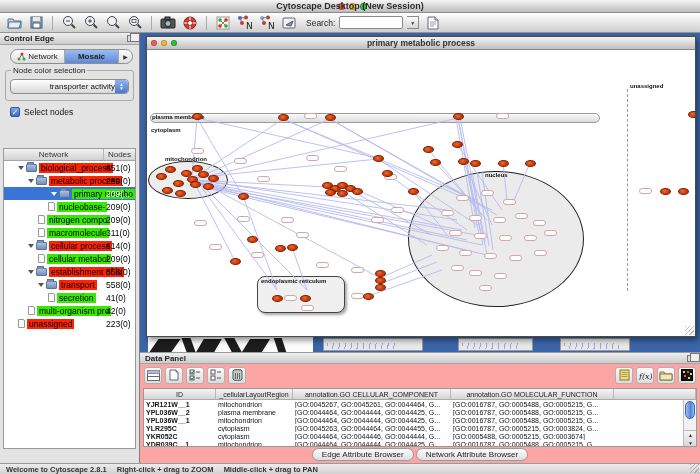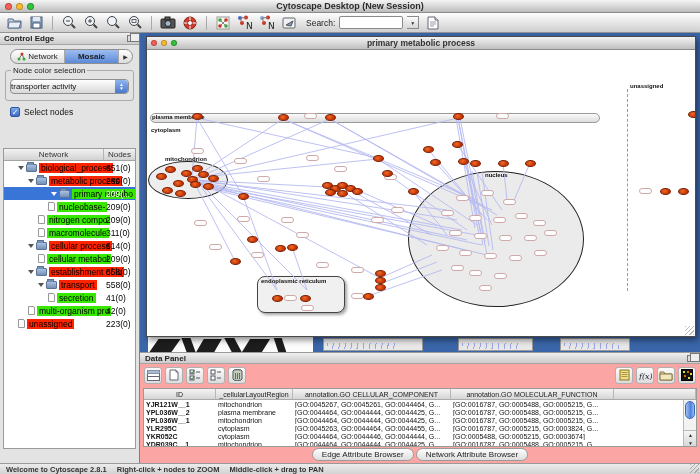--- a/index.html
+++ b/index.html
@@ -2,21 +2,21 @@
 <html><head>
 <meta charset="utf-8">
 <style>
   * { box-sizing: border-box; margin: 0; padding: 0; }
   html,body { width:700px; height:474px; overflow:hidden; }
   body { font-family:"Liberation Sans", sans-serif; position:relative; background:#3a65a8; font-size:9px; color:#111; }
 
   
   .titlebar { position:absolute; top:0; left:0; width:700px; height:13px;
     background:linear-gradient(#f5f5f5,#bcbcbc); border-bottom:1px solid #8a8a8a;
-    display:flex; align-items:center; }
+    display:flex; align-items:center;justify-content:center; }
   .lights { display:flex; gap:4px; margin-left:5px; }
   .light { width:7px; height:7px; border-radius:50%; border:1px solid rgba(0,0,0,.25); }
   .l-red{background:#f95f57}.l-yel{background:#fdbc2e}.l-grn{background:#32c53a}
   .tb-title { position:absolute; left:0; right:0; text-align:center; font-size:9px; font-weight:bold; color:#2a2a2a; }
 
   
   .toolbar { position:absolute; top:13px; left:0; width:700px; height:20px;
     background:linear-gradient(#fefefe,#cfcfcf); border-bottom:1px solid #949494;
     display:flex; align-items:center; padding:0 5px; gap:4px; }
   .tbtn { width:18px; height:17px; display:flex; align-items:center; justify-content:center; border-radius:3px; }
@@ -32,21 +32,21 @@
     display:flex; align-items:center; justify-content:space-between; padding:0 4px; font-size:8px; font-weight:bold; color:#222; }
   .float-ic { width:8px; height:7px; border:1px solid #777; background:#ddd; position:relative; }
   .float-ic::before { content:""; position:absolute; left:2px; top:-3px; width:8px; height:7px; border:1px solid #777; background:#eee; }
   .cp-tabs { display:flex; margin:4px 6px 0 10px; height:15px; border:1px solid #8f8f8f; border-radius:8px; overflow:hidden; background:linear-gradient(#ffffff,#dcdcdc); }
   .cp-tab { flex:1; display:flex; align-items:center; justify-content:center; gap:2px; font-size:8px; color:#222; border-right:1px solid #a8a8a8; }
   .cp-tab.active { background:linear-gradient(#9cbdf0,#5d8ad8); font-weight:bold; }
   .cp-tab-arrow { width:13px; display:flex; align-items:center; justify-content:center; font-size:6px; color:#333; }
   .groupbox { margin:6px 5px 0 5px; border:1px solid #aaa; border-radius:3px; position:relative; padding:8px 4px 6px 4px; }
   .groupbox-label { position:absolute; top:-5px; left:5px; background:#e3e3e3; padding:0 2px; font-size:8px; color:#222; }
   .combo { height:15px; border:1px solid #8f8f8f; border-radius:4px; background:linear-gradient(#ffffff,#d8d8d8); display:flex; align-items:center; }
-  .combo-text { flex:1; text-align:left; font-size:8px; color:#111; }
+  .combo-text { flex:1; text-align:right; font-size:8px; color:#111; }
   .combo-steppers { width:13px; align-self:stretch; background:linear-gradient(#8fb4ef,#4a77cc); border-radius:0 4px 4px 0; display:flex; flex-direction:column; align-items:center; justify-content:center; color:#fff; font-size:4.5px; line-height:4px; }
   .checkrow { display:flex; align-items:center; gap:4px; margin:6px 0 5px 10px; }
   .checkbox { width:10px; height:10px; border-radius:2px; background:linear-gradient(#7ea9ec,#3c6cc8); border:1px solid #30559c; color:#fff; font-size:8px; line-height:9px; text-align:center; }
   .check-lbl { font-size:8.5px; color:#111; }
 
   .tree-wrap { position:absolute; left:3px; right:3px; top:115px; bottom:14px; background:#fff; border:1px solid #9a9a9a; overflow:hidden; }
   .tree-head { display:flex; height:12px; background:linear-gradient(#f2f2f2,#d2d2d2); border-bottom:1px solid #a5a5a5; font-size:8px; color:#333; }
   .th-net { width:100px; border-right:1px solid #b5b5b5; text-align:center; line-height:12px; }
   .th-nodes { flex:1; text-align:center; line-height:12px; }
   .trow { position:relative; height:13px; display:flex; align-items:center; font-size:8.5px; white-space:nowrap; }
@@ -698,16 +698,16 @@
     </div>
   </div>
   <div class="dp-tabs">
     <div class="dp-tab">Edge Attribute Browser</div>
     <div class="dp-tab">Network Attribute Browser</div>
   </div>
 </div>
 
 <div class="status-bar">
   <span>Welcome to Cytoscape 2.8.1</span>
-  <span>Right-click + nodes to ZOOM</span>
+  <span>Right-click + drag to ZOOM</span>
   <span>Middle-click + drag to PAN</span>
   <div class="grip"></div>
 </div>
 
 </body></html>

